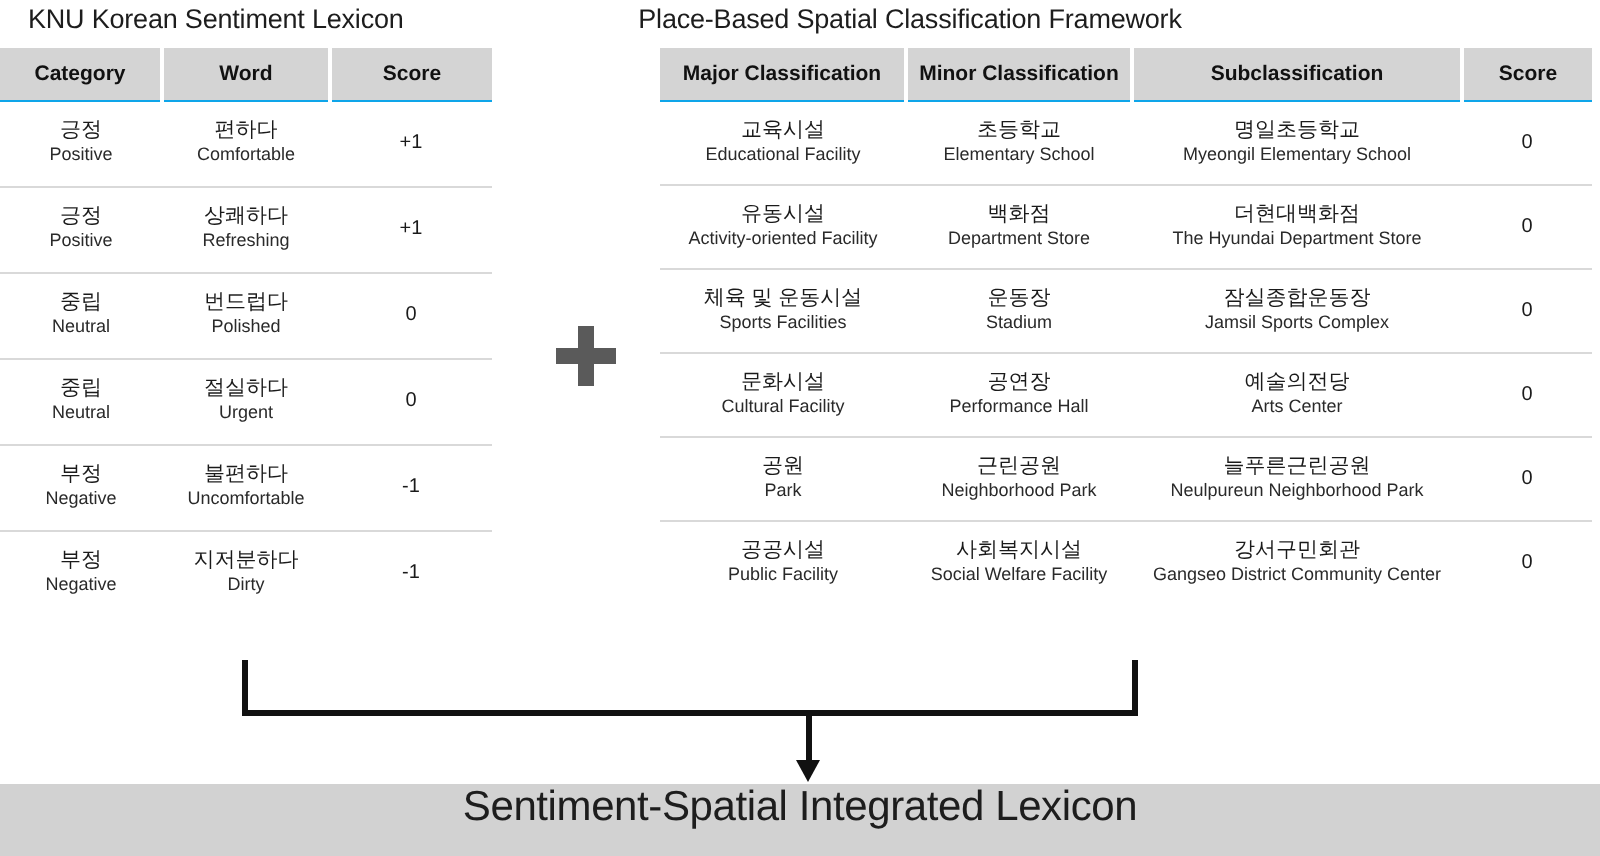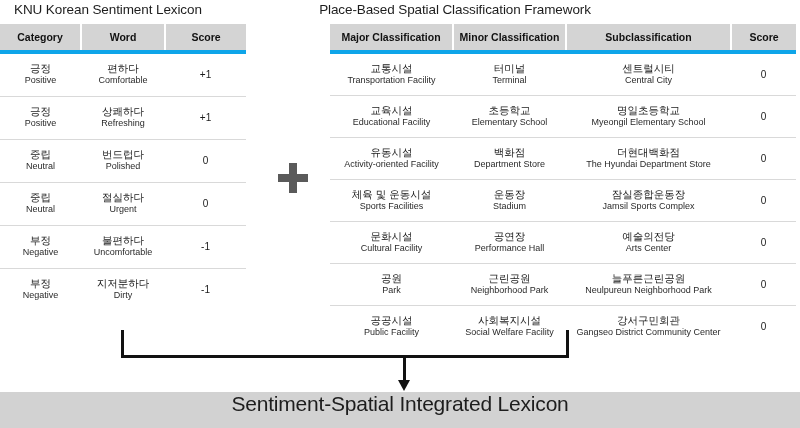--- a/index.html
+++ b/index.html
@@ -40,21 +40,21 @@
     background: #fff;
   }
   .tbl th {
     background: #d4d4d4;
     font-size: 10.5px;
     font-weight: bold;
     color: #111;
     padding: 7px 2px 7px 2px;
     text-align: center;
     border-right: 2px solid #ffffff;
-    border-bottom: 4px solid #0ea5e9;
+    border-bottom: 1px solid #0ea5e9;
     white-space: nowrap;
   }
   .tbl th:last-child { border-right: none; }
   .tbl td {
     text-align: center;
     border-top: 1px solid #d9d9d9;
     padding: 5px 2px 6px 2px;
     vertical-align: middle;
   }
   .tbl tr:first-child td { border-top: none; }
@@ -247,35 +247,20 @@
       <tr>
         <th>Major Classification</th>
         <th>Minor Classification</th>
         <th>Subclassification</th>
         <th>Score</th>
       </tr>
     </thead>
     <tbody id="right-body">
         <tr>
           <td>
-            <span class="ko">교통시설</span>
-            <span class="en">Transportation Facility</span>
-          </td>
-          <td>
-            <span class="ko">터미널</span>
-            <span class="en">Terminal</span>
-          </td>
-          <td>
-            <span class="ko">센트럴시티</span>
-            <span class="en">Central City</span>
-          </td>
-          <td class="score">0</td>
-        </tr>
-        <tr>
-          <td>
             <span class="ko">교육시설</span>
             <span class="en">Educational Facility</span>
           </td>
           <td>
             <span class="ko">초등학교</span>
             <span class="en">Elementary School</span>
           </td>
           <td>
             <span class="ko">명일초등학교</span>
             <span class="en">Myeongil Elementary School</span>

